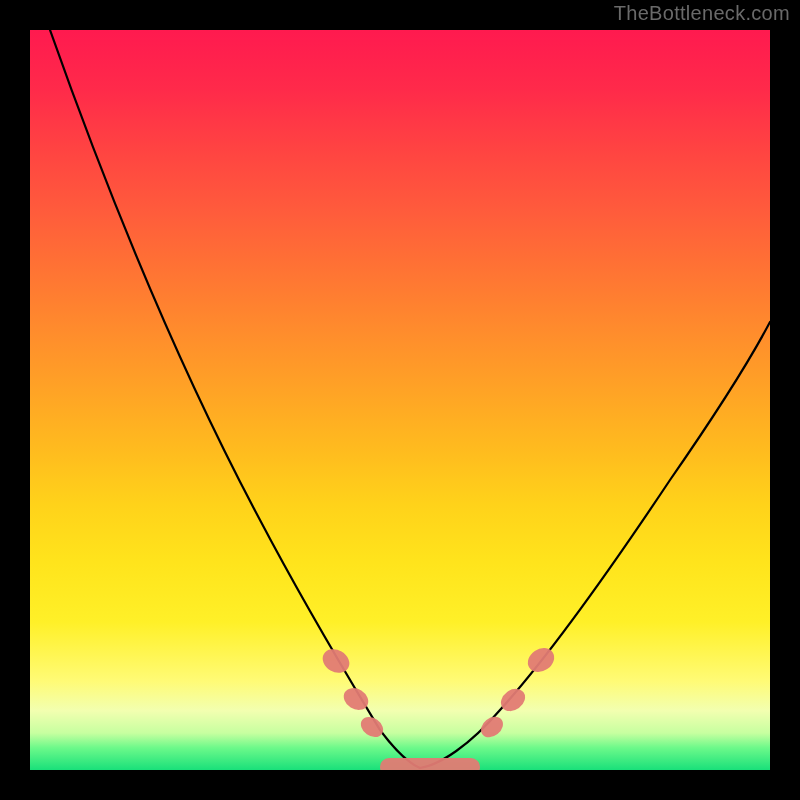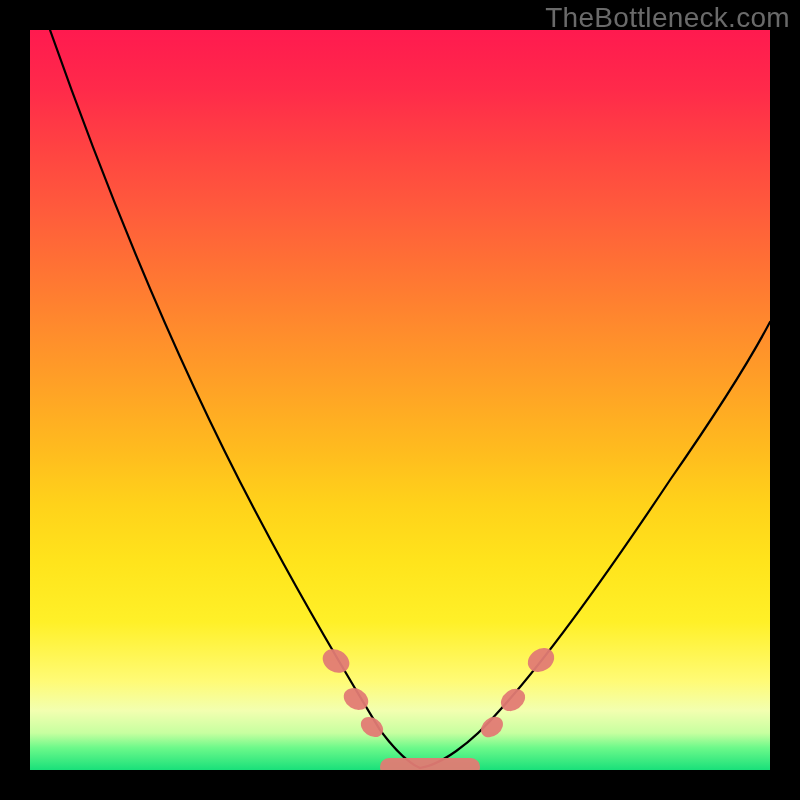--- a/index.html
+++ b/index.html
@@ -43,21 +43,21 @@
       #c7ffa0 95%,
       #6cf98a 97%,
       #19e07a 100%
     );
   }
   .watermark {
     position: absolute;
     top: 2px;
     right: 10px;
     color: #6a6a6a;
-    font-size: 28px;
+    font-size: 20px;
     letter-spacing: 0.3px;
     user-select: none;
   }
   svg.lines {
     position: absolute;
     left: 0;
     top: 0;
     width: 740px;
     height: 740px;
   }

